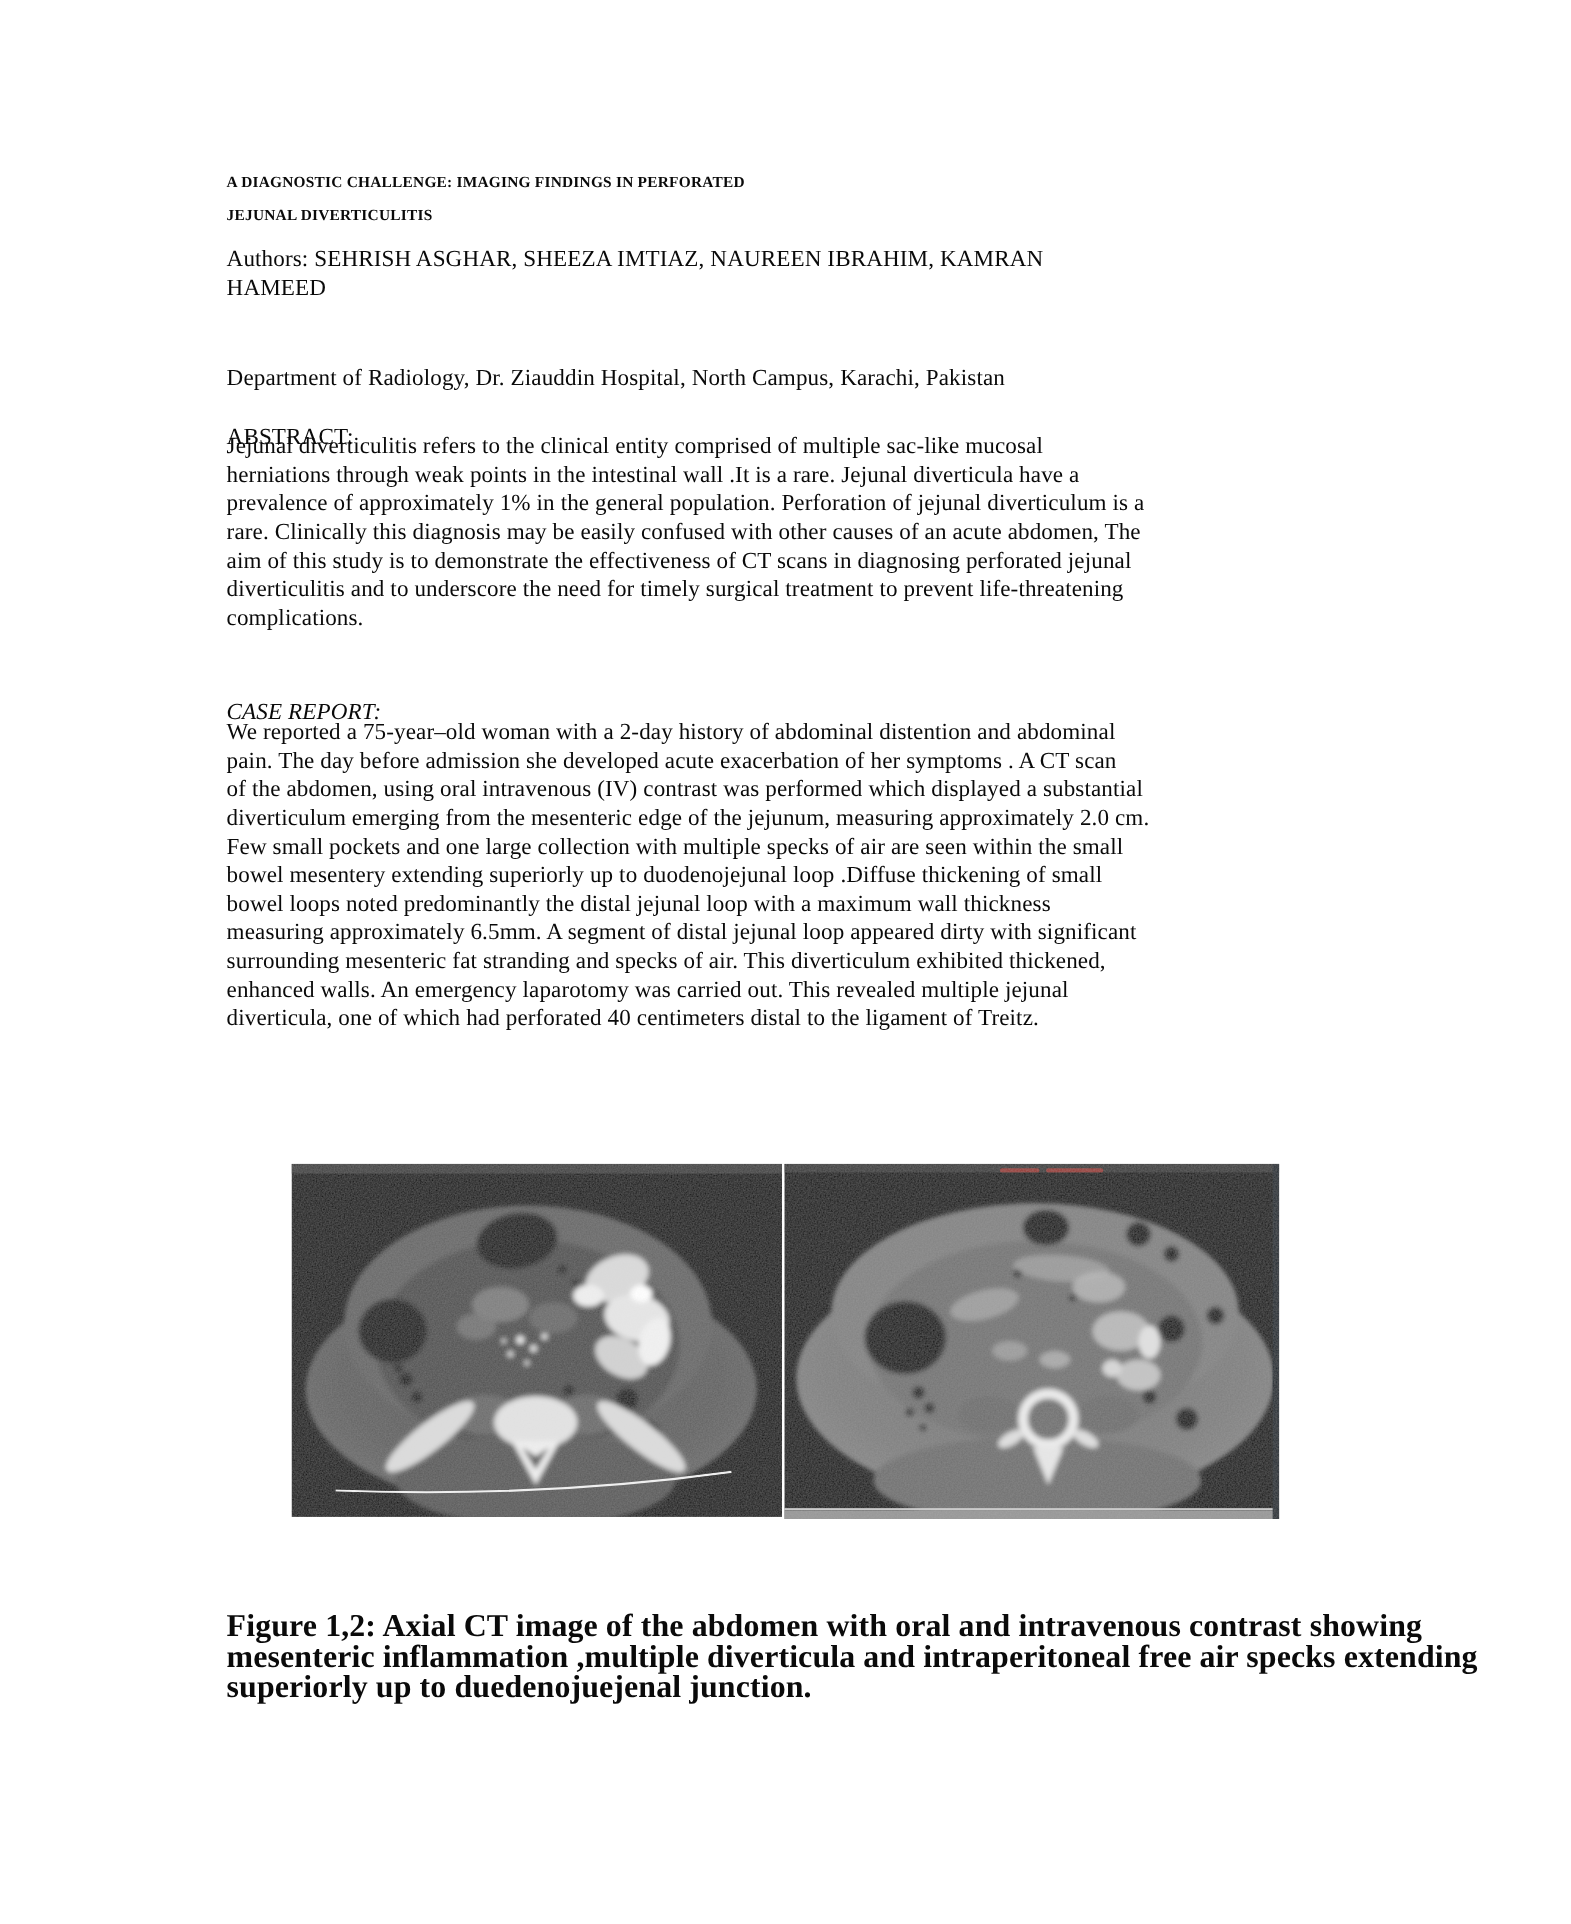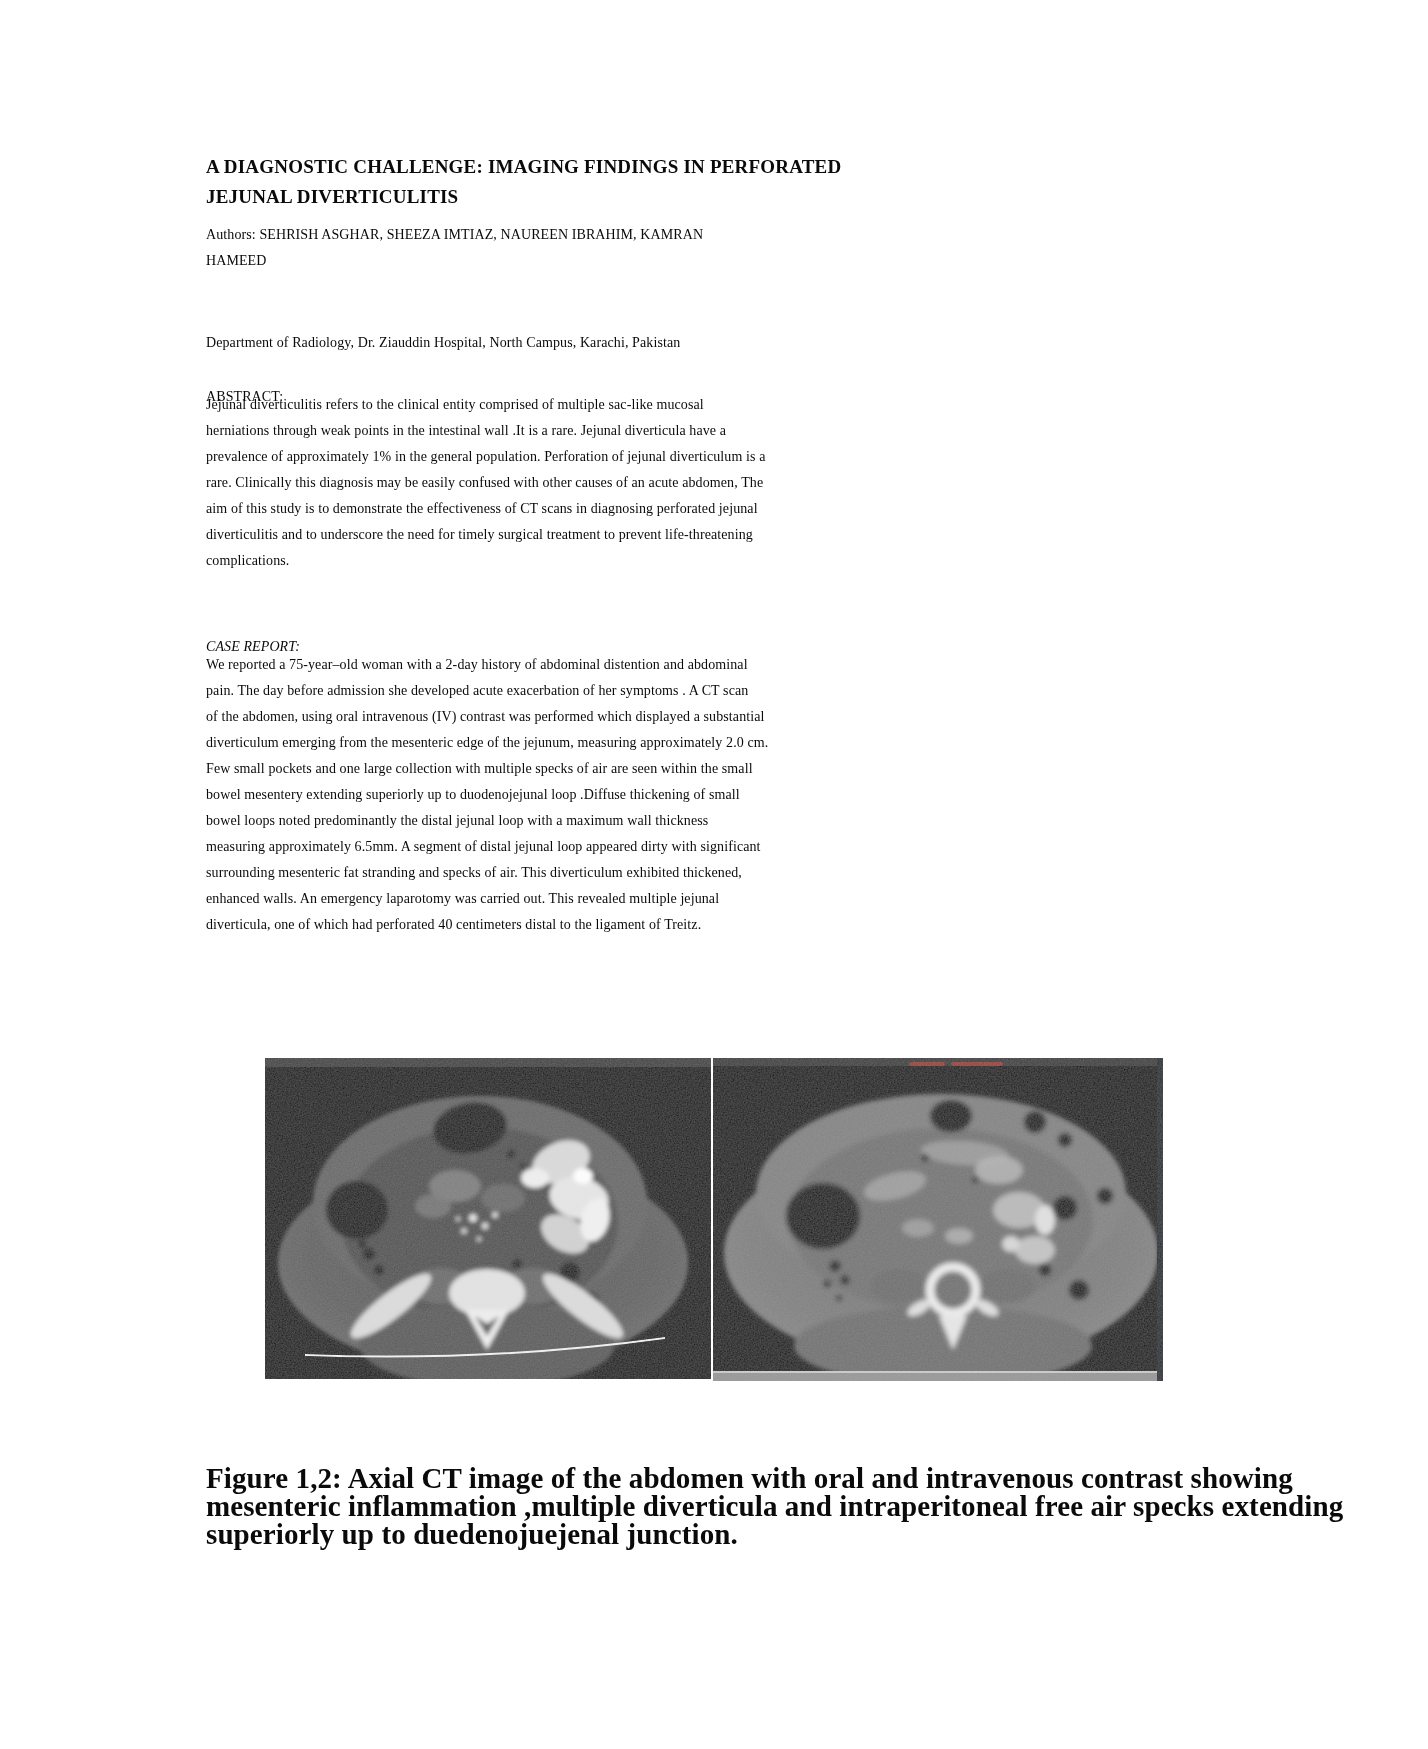--- a/index.html
+++ b/index.html
@@ -7,24 +7,24 @@
     position:relative;
     width:1428px;height:1749px;
     background:#ffffff;
     overflow:hidden;
     font-family:"Liberation Serif","DejaVu Serif",serif;
     color:#0a0a0a;
   }
   .tblock{
     position:absolute;left:206px;
     white-space:pre;
-    font-size:14px;line-height:26px;
+    font-size:21px;line-height:26px;
     letter-spacing:.1px;
   }
-  .title{top:152px;font-weight:bold;font-size:19px;line-height:30px;letter-spacing:.2px;}
+  .title{top:152px;font-weight:bold;font-size:14px;line-height:30px;letter-spacing:.2px;}
   .authors{top:222px;}
   .affiliation{top:330px;}
   .abstract-heading{top:384px;text-align:center;}
   .abstract-body{top:392px;}
   .case-heading{top:634px;font-style:italic;}
   .case-body{top:652px;}
   .caption{top:1464px;font-weight:bold;font-size:29px;line-height:28px;}
   .ct-figure{position:absolute;left:0;top:0;margin:0;padding:0;}
   .ct-panel{position:absolute;display:block;}
   .ct-left{left:265px;top:1058px;}

